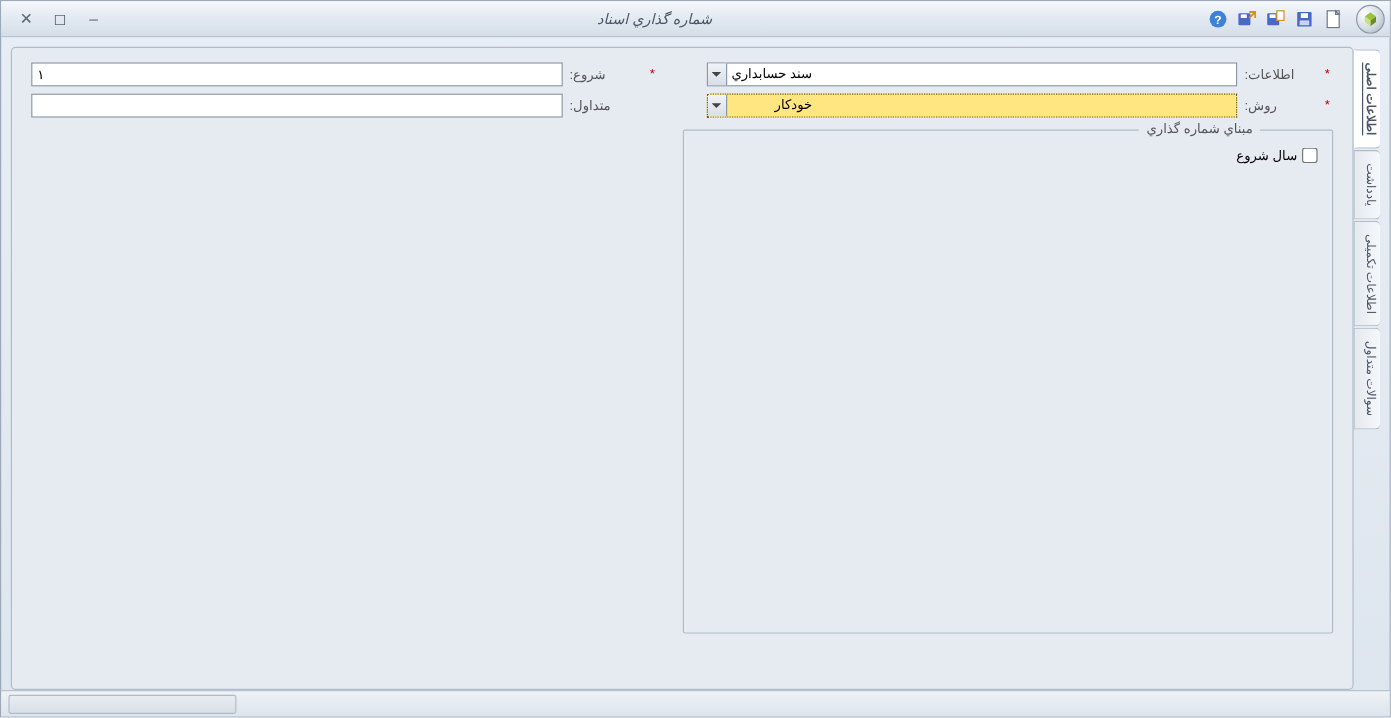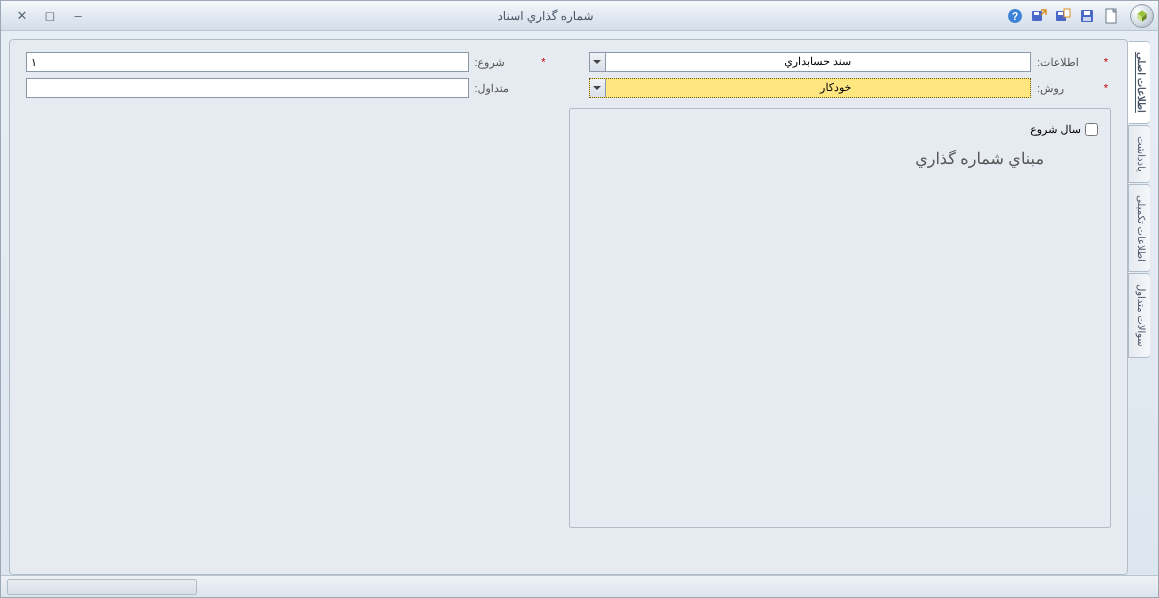--- a/index.html
+++ b/index.html
@@ -53,20 +53,21 @@
   align-items: center;
   justify-content: center;
   cursor: pointer;
 }
 .toolbar-btn svg { width: 16px; height: 16px; }
 .title-text {
   flex: 1;
   text-align: center;
   color: #4a5568;
   font-size: 12px;
+  font-style: italic;
 }
 .win-controls {
   display: flex;
   gap: 10px;
   align-items: center;
   padding-left: 8px;
 }
 .win-btn {
   width: 18px; height: 18px;
   background: transparent;
@@ -153,21 +154,21 @@
 }
 .combo.highlight {
   background: #ffe680;
   border: 1px dotted #6a5a10;
   gap: 36px;
 }
 .combo-text {
   flex: 1;
   padding: 2px 4px;
   font-size: 11px;
-  text-align: center;
+  text-align: left;
   direction: rtl;
   white-space: nowrap;
   overflow: hidden;
 }
 .combo-btn {
   width: 16px;
   background: linear-gradient(to bottom, #f0f3f7 0%, #d8dfe8 100%);
   border-right: 1px solid #8a98a8;
   display: flex;
   align-items: center;
@@ -196,23 +197,22 @@
   padding: 10px 12px 0 12px;
   position: relative;
   height: 420px;
 }
 .fieldset-legend {
   position: absolute;
   top: -8px;
   right: 60px;
   background: #e6ebf1;
   padding: 0 6px;
-  font-size: 16px;
+  font-size: 11px;
   color: #555;
-  margin-top: 48px;
 }
 .checkbox-row {
   display: flex;
   align-items: center;
   gap: 4px;
   padding: 4px 0;
 }
 .checkbox-row input { width: 13px; height: 13px; }
 .statusbar {
   height: 22px;

